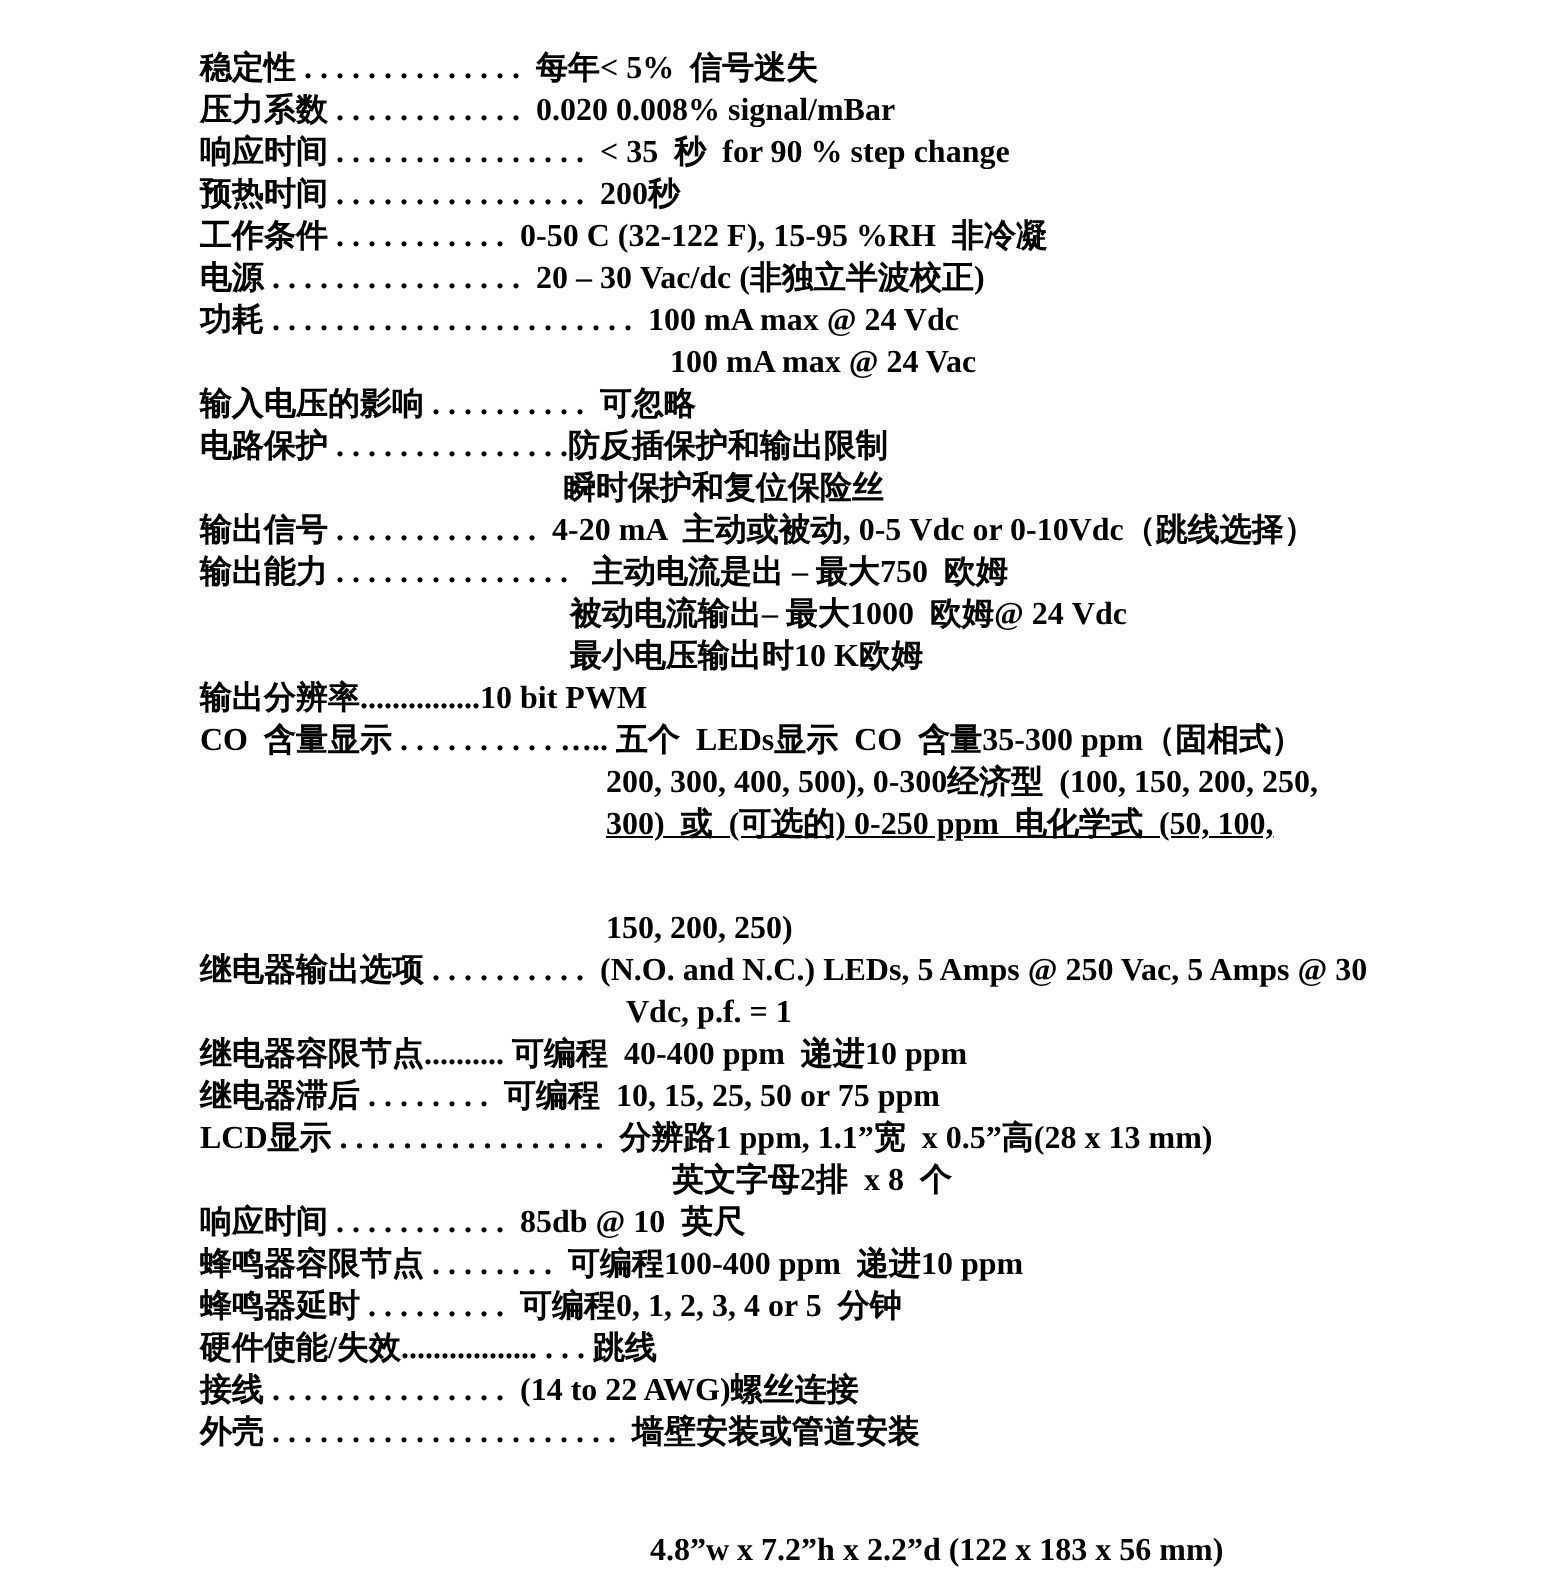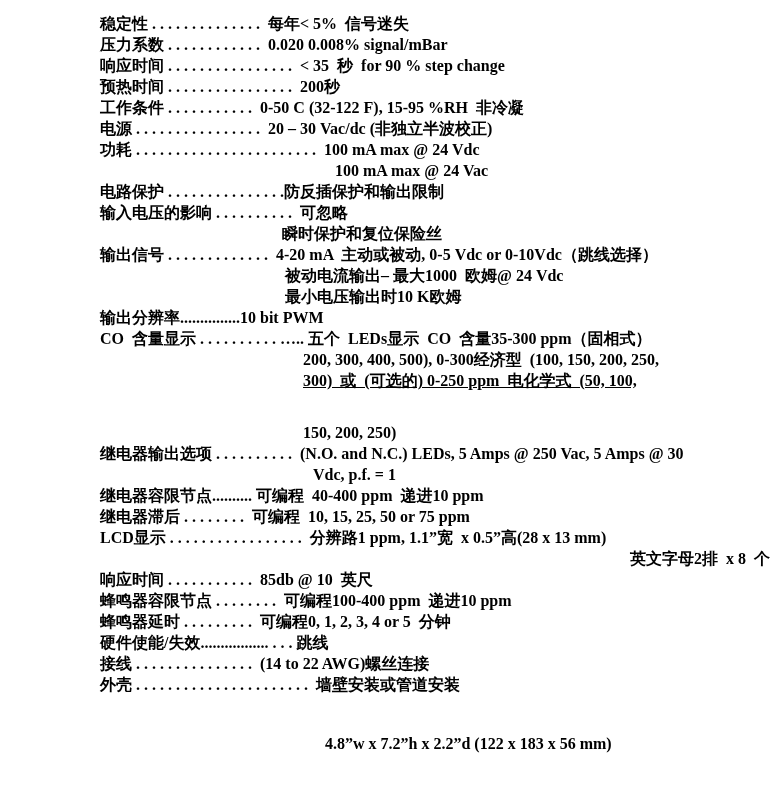--- a/index.html
+++ b/index.html
@@ -8,21 +8,21 @@
     background: #ffffff;
   }
   body {
     width: 780px;
     height: 789px;
     overflow: hidden;
     position: relative;
   }
   .doc {
     position: absolute;
-    top: 13px;
+    top: 24px;
     left: 100px;
     width: 670px;
     color: #000000;
     font-family: "Liberation Serif", "DejaVu Serif", serif;
     font-weight: bold;
     font-size: 16px;
   }
   .spec-line {
     line-height: 21px;
     height: 21px;
@@ -36,37 +36,38 @@
 
 <div class="doc">
     <div class="spec-line"><span>稳定性</span><span> . . . . . . . . . . . . . .  </span><span>每年&lt; 5%  信号迷失</span></div>
     <div class="spec-line"><span>压力系数</span><span> . . . . . . . . . . . .  </span><span>0.020 0.008% signal/mBar</span></div>
     <div class="spec-line"><span>响应时间</span><span> . . . . . . . . . . . . . . . .  </span><span>&lt; 35  秒  for 90 % step change</span></div>
     <div class="spec-line"><span>预热时间</span><span> . . . . . . . . . . . . . . . .  </span><span>200秒</span></div>
     <div class="spec-line"><span>工作条件</span><span> . . . . . . . . . . .  </span><span>0-50 C (32-122 F), 15-95 %RH  非冷凝</span></div>
     <div class="spec-line"><span>电源</span><span> . . . . . . . . . . . . . . . .  </span><span>20 – 30 Vac/dc (非独立半波校正)</span></div>
     <div class="spec-line"><span>功耗</span><span> . . . . . . . . . . . . . . . . . . . . . . .  </span><span>100 mA max @ 24 Vdc</span></div>
     <div class="spec-line" style="padding-left: 235px;"><span></span><span></span><span>100 mA max @ 24 Vac</span></div>
+    <div class="spec-line"><span>输入电压的影响</span><span> . . . . . . . . . .  </span><span>可忽略</span></div>
     <div class="spec-line"><span>电路保护</span><span> . . . . . . . . . . . . . . .</span><span>防反插保护和输出限制</span></div>
-    <div class="spec-line"><span>输入电压的影响</span><span> . . . . . . . . . .  </span><span>可忽略</span></div>
     <div class="spec-line" style="padding-left: 182px;"><span></span><span></span><span>瞬时保护和复位保险丝</span></div>
     <div class="spec-line"><span>输出信号</span><span> . . . . . . . . . . . . .  </span><span>4-20 mA  主动或被动, 0-5 Vdc or 0-10Vdc（跳线选择）</span></div>
+    <div class="spec-line"><span>输出能力</span><span> . . . . . . . . . . . . . . .   </span><span>主动电流是出 – 最大750  欧姆</span></div>
     <div class="spec-line" style="padding-left: 185px;"><span></span><span></span><span>被动电流输出– 最大1000  欧姆@ 24 Vdc</span></div>
     <div class="spec-line" style="padding-left: 185px;"><span></span><span></span><span>最小电压输出时10 K欧姆</span></div>
     <div class="spec-line"><span>输出分辨率</span><span>...............</span><span>10 bit PWM</span></div>
     <div class="spec-line"><span>CO  含量显示</span><span> . . . . . . . . . . ….. </span><span>五个  LEDs显示  CO  含量35-300 ppm（固相式）</span></div>
     <div class="spec-line" style="padding-left: 203px; font-family: Liberation Serif, serif;"><span></span><span></span><span>200, 300, 400, 500), 0-300经济型  (100, 150, 200, 250,</span></div>
     <div class="spec-line" style="padding-left: 203px; text-decoration: underline;"><span></span><span></span><span>300)  或  (可选的) 0-250 ppm  电化学式  (50, 100,</span></div>
     <div class="spec-line" style="padding-left: 203px; margin-top: 31px;"><span></span><span></span><span>150, 200, 250)</span></div>
     <div class="spec-line"><span>继电器输出选项</span><span> . . . . . . . . . .  </span><span>(N.O. and N.C.) LEDs, 5 Amps @ 250 Vac, 5 Amps @ 30</span></div>
     <div class="spec-line" style="padding-left: 213px;"><span></span><span></span><span>Vdc, p.f. = 1</span></div>
     <div class="spec-line"><span>继电器容限节点</span><span>.......... </span><span>可编程  40-400 ppm  递进10 ppm</span></div>
     <div class="spec-line"><span>继电器滞后</span><span> . . . . . . . .  </span><span>可编程  10, 15, 25, 50 or 75 ppm</span></div>
     <div class="spec-line"><span>LCD显示</span><span> . . . . . . . . . . . . . . . . .  </span><span>分辨路1 ppm, 1.1”宽  x 0.5”高(28 x 13 mm)</span></div>
-    <div class="spec-line" style="padding-left: 236px; text-align: right;"><span></span><span></span><span>英文字母2排  x 8  个</span></div>
+    <div class="spec-line" style="padding-left: 236px;"><span></span><span></span><span>英文字母2排  x 8  个</span></div>
     <div class="spec-line"><span>响应时间</span><span> . . . . . . . . . . .  </span><span>85db @ 10  英尺</span></div>
     <div class="spec-line"><span>蜂鸣器容限节点</span><span> . . . . . . . .  </span><span>可编程100-400 ppm  递进10 ppm</span></div>
     <div class="spec-line"><span>蜂鸣器延时</span><span> . . . . . . . . .  </span><span>可编程0, 1, 2, 3, 4 or 5  分钟</span></div>
     <div class="spec-line"><span>硬件使能/失效</span><span>................. . . . </span><span>跳线</span></div>
     <div class="spec-line"><span>接线</span><span> . . . . . . . . . . . . . . .  </span><span>(14 to 22 AWG)螺丝连接</span></div>
     <div class="spec-line"><span>外壳</span><span> . . . . . . . . . . . . . . . . . . . . . .  </span><span>墙壁安装或管道安装</span></div>
     <div class="spec-line" style="padding-left: 225px; margin-top: 38px;"><span></span><span></span><span>4.8”w x 7.2”h x 2.2”d (122 x 183 x 56 mm)</span></div>
   </div>
 
 </body></html>

